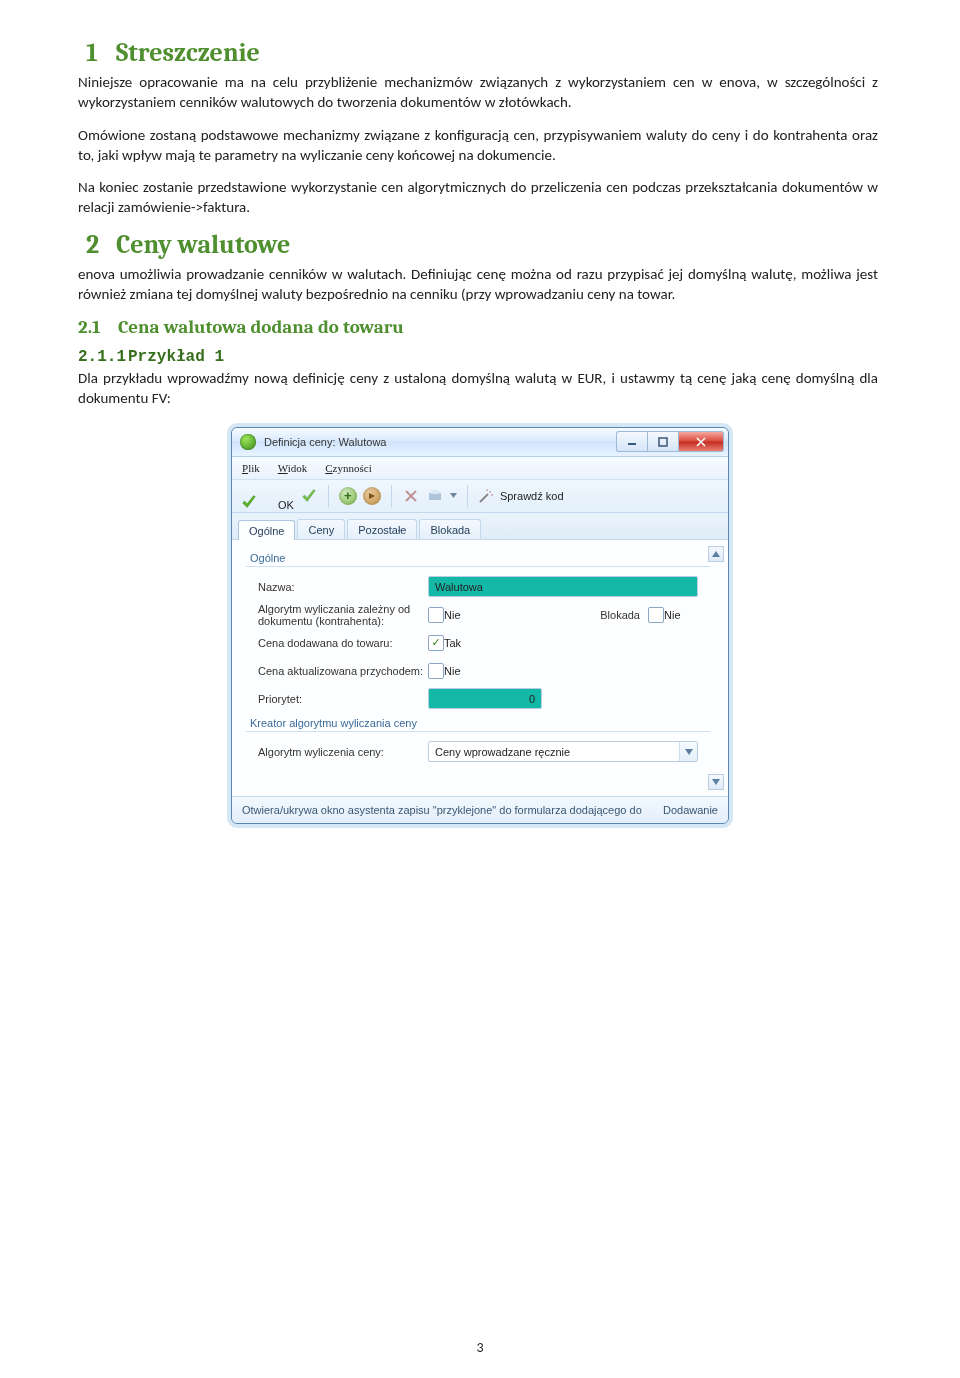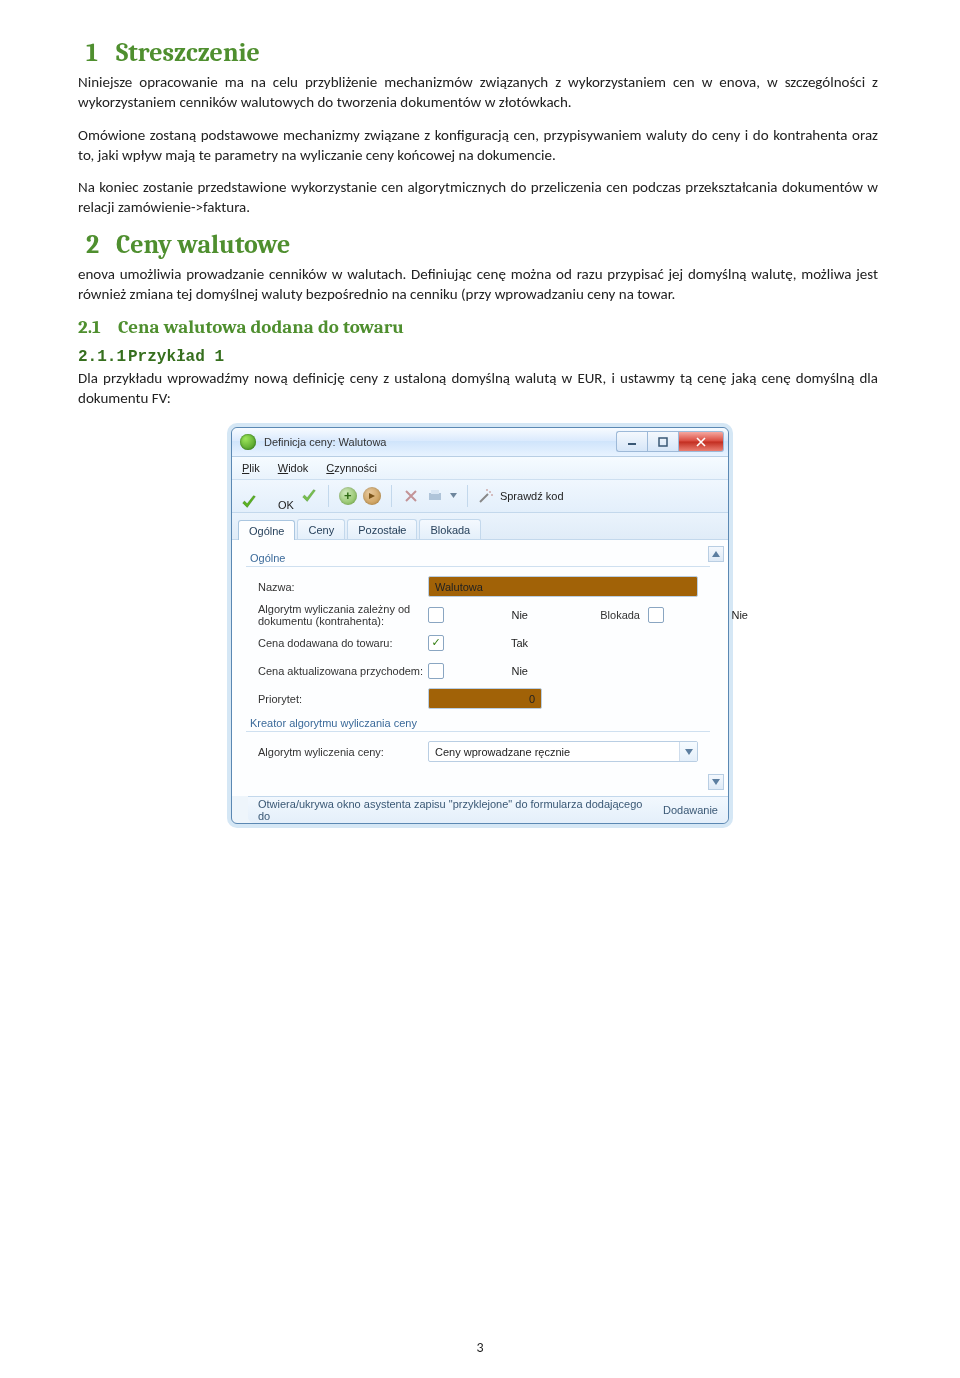--- a/index.html
+++ b/index.html
@@ -100,21 +100,21 @@
   .wbtn svg { display:block; }
 
   .win-menubar {
     height: 22px;
     background: linear-gradient(#f6fbff, #e9f3fc);
     border-bottom: 1px solid #cddff0;
     display: flex; align-items: center; gap: 18px;
     padding: 0 10px;
     font-size: 11px;
   }
-  .menu-item { cursor: default; }
+  .menu-item { cursor: default; font-family: Liberation Serif, serif; }
   .menu-item u { text-decoration: underline; }
 
   .win-toolbar {
     height: 32px;
     background: linear-gradient(#f0f7fe, #e3effb);
     border-bottom: 1px solid #c3d8ec;
     display: flex; align-items: center; gap: 6px;
     padding: 0 8px;
   }
   .tb-ok { display: flex; align-items: flex-end; gap: 20px; margin-top: 13px; }
@@ -189,21 +189,21 @@
     align-items: center;
     min-height: 24px;
     margin-bottom: 4px;
     padding-left: 12px;
   }
   .formrow.wide { grid-template-columns: 170px 270px; }
   .formrow .lbl { font-size: 11px; color: #333; }
   .txt {
     height: 19px;
     border: 1px solid #b9cee3;
-    background: #a16207;
+    background: #14b8a6;
     padding: 0 6px;
     font-size: 11px;
     display: flex; align-items: center;
     border-radius: 2px;
   }
   .txt.num { width: 100px; justify-content: flex-end; }
   .combo {
     height: 19px;
     border: 1px solid #b9cee3;
     background: #fff;
@@ -212,23 +212,22 @@
     padding: 0 0 0 6px;
   }
   .combo .val { flex: 1; font-size: 11px; }
   .combo .dd {
     width: 17px; height: 19px;
     border-left: 1px solid #cfddec;
     display: flex; align-items: center; justify-content: center;
     background: linear-gradient(#f6fbff,#e4effa);
   }
   .chk {
-    display: flex; align-items: center; gap: 6px;
+    display: flex; align-items: center; 
     width: 100px;
-    justify-content: space-between;
   }
   .chk .box {
     width: 14px; height: 14px;
     border: 1px solid #8aa6c2;
     background: #fff;
     border-radius: 2px;
     display: flex; align-items: center; justify-content: center;
   }
   .chk .box.checked::after {
     content: "✓"; font-size: 11px; color: #2e7a0b; line-height: 1;
@@ -239,21 +238,20 @@
     height: 26px;
     border-top: 1px solid #c3d8ec;
     background: linear-gradient(#f2f8fe,#e4effa);
     border-radius: 0 0 6px 6px;
     display: flex; align-items: center;
     padding: 0 10px;
     gap: 10px;
     font-size: 11px;
     color: #3a5875;
     justify-content: space-between;
-    margin-left: 16px;
   }
 </style>
 </head>
 <body>
 
 <div class="page">
 
   <div class="h1">
     <span class="num">1</span><span>Streszczenie</span>
   </div>

